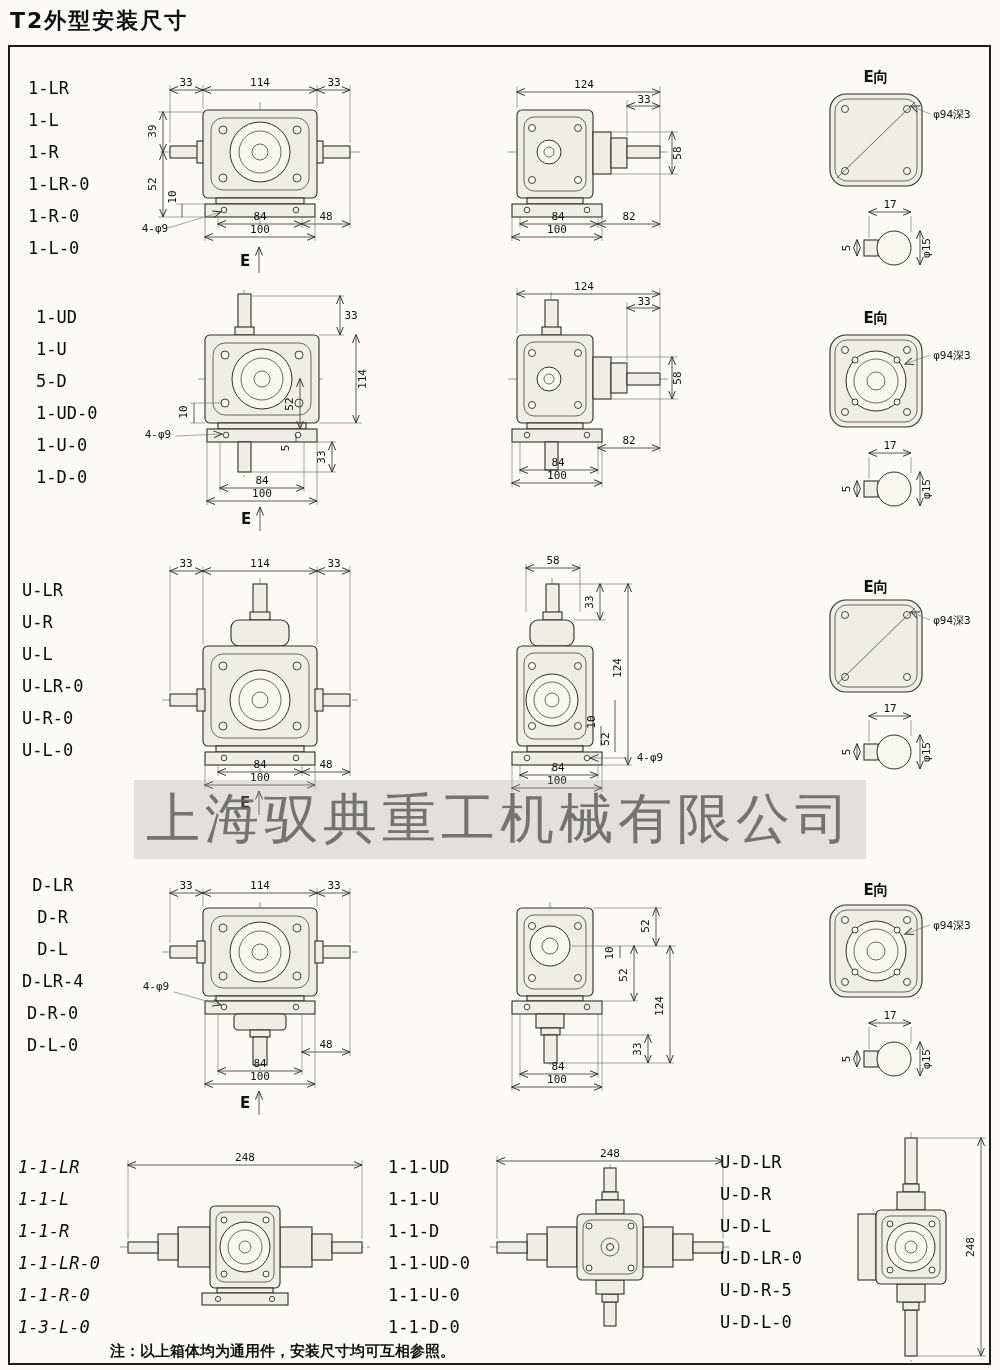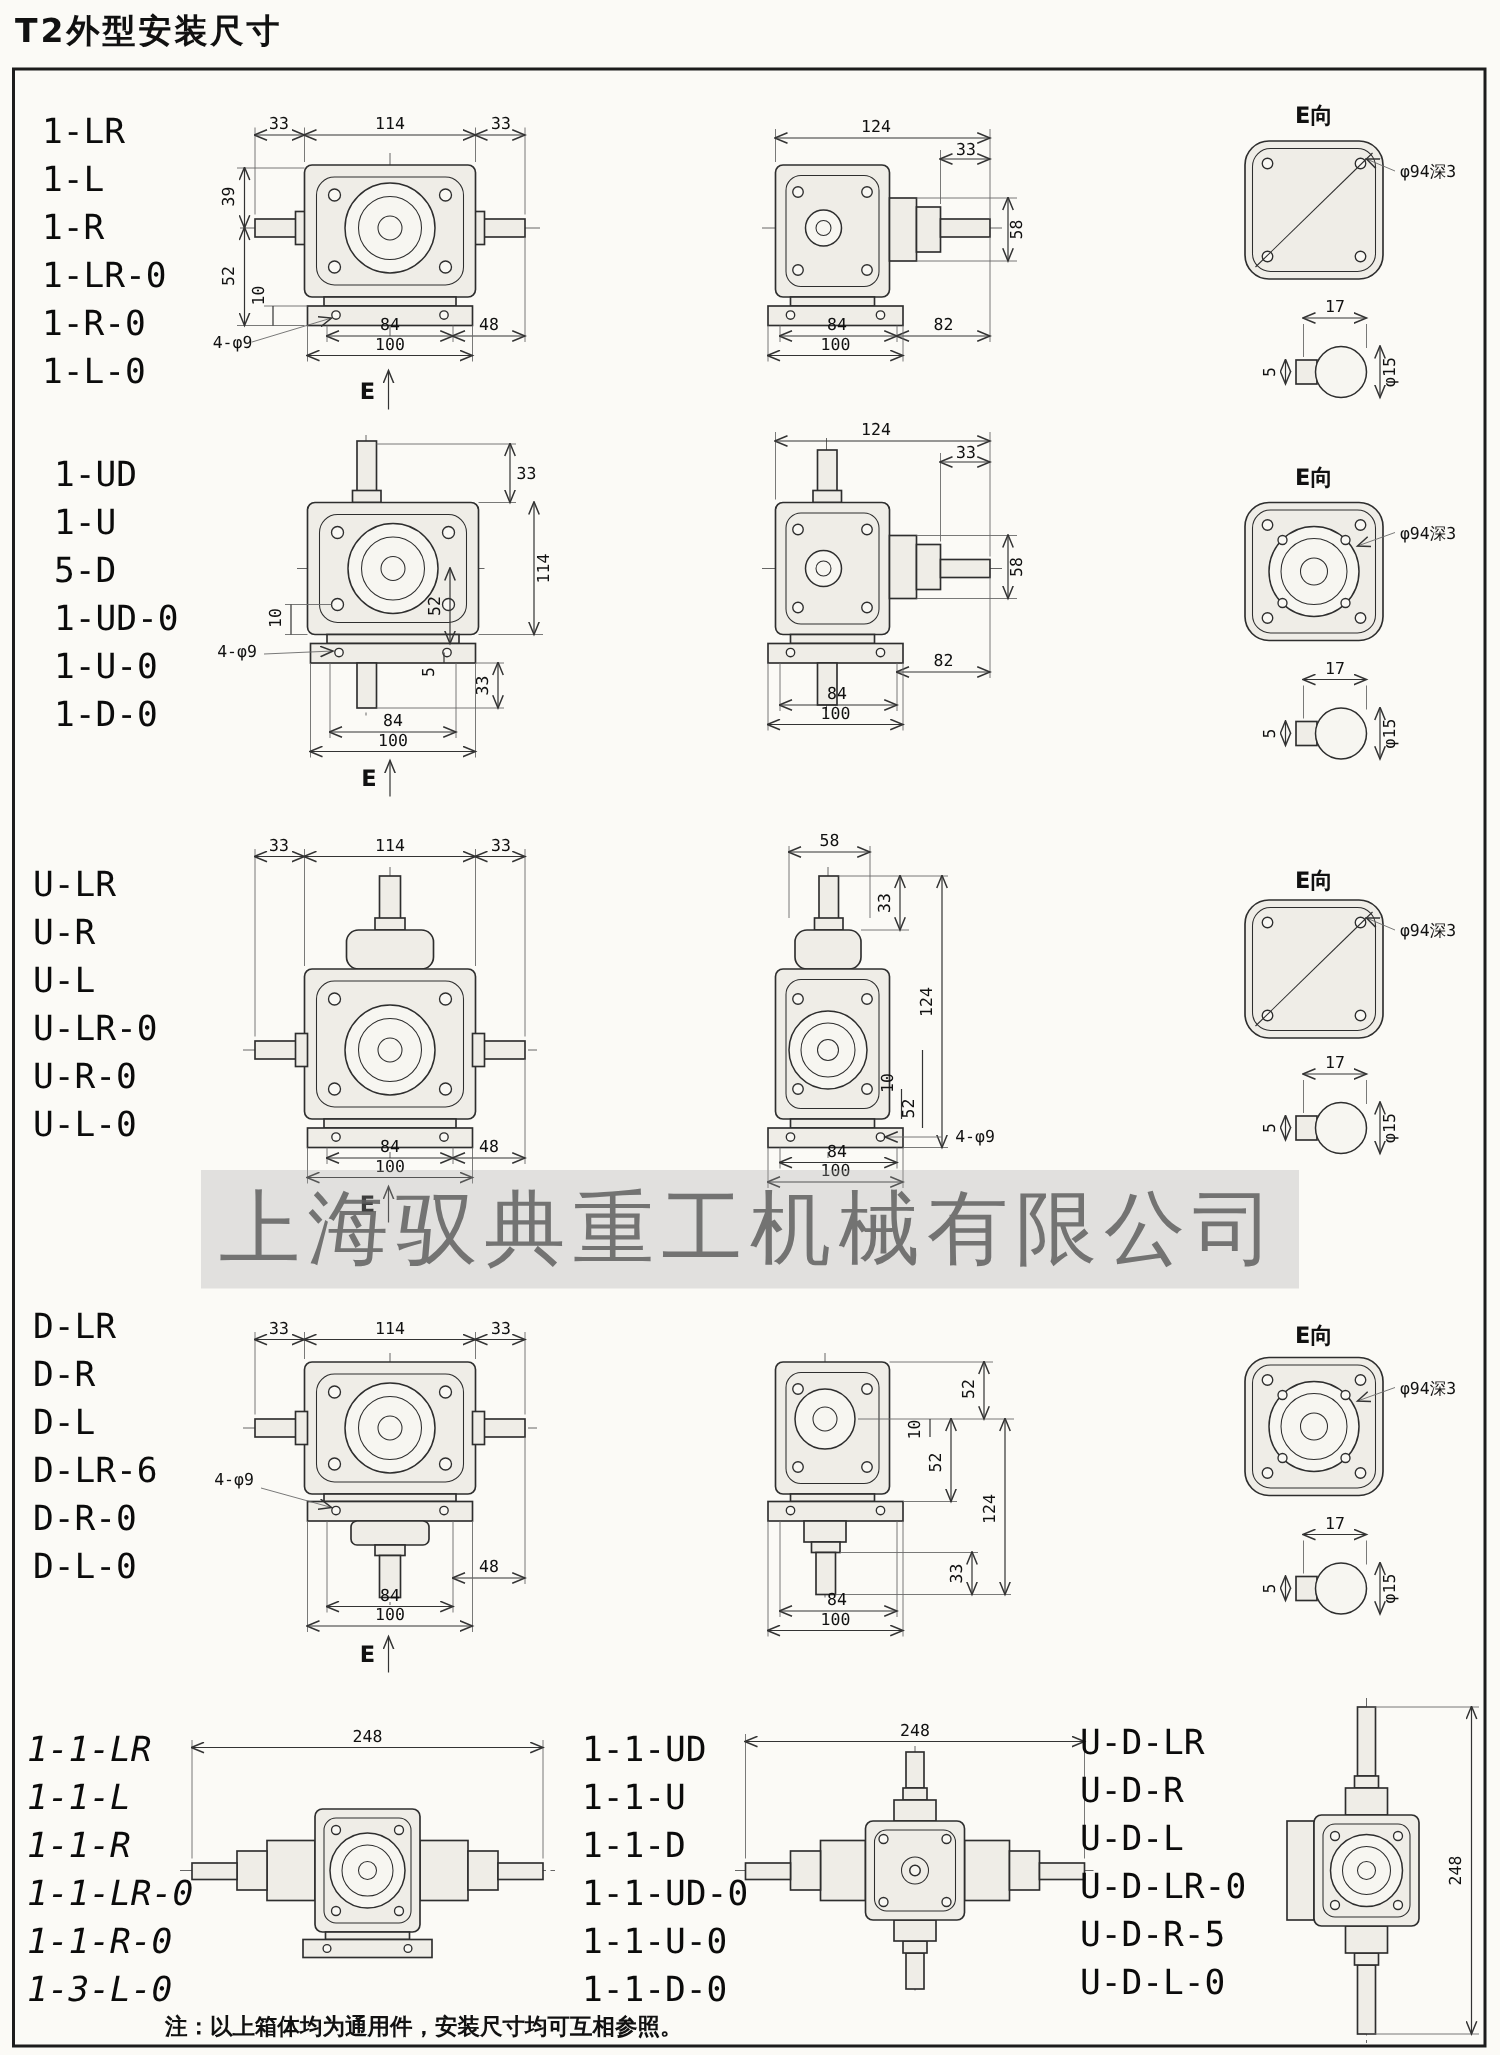--- a/index.html
+++ b/index.html
@@ -2,21 +2,21 @@
 <html><head>
 <meta charset="utf-8">
 <style>
   * { margin:0; padding:0; box-sizing:border-box; }
   html,body { width:1000px; height:1370px; }
   body { background:#fbfaf6; font-family:"DejaVu Sans", sans-serif; position:relative; overflow:hidden; }
   .title { position:absolute; left:10px; top:6px; font-size:22px; font-weight:bold; color:#111; letter-spacing:2px; }
   .frame { position:absolute; left:8px; top:45px; width:983px; height:1320px; border:2px solid #1c1c1c; }
   svg.draw { position:absolute; left:0; top:0; }
   .labels { position:absolute; display:flex; flex-direction:column; }
-  .cfg { font-family:"DejaVu Sans Mono", monospace; font-size:23px; line-height:32px; color:#0b0b0b; white-space:nowrap; }
+  .cfg { font-family:"DejaVu Sans Mono", monospace; font-size:17px; line-height:32px; color:#0b0b0b; white-space:nowrap; }
   .watermark { position:absolute; left:50%; top:780px; transform:translateX(-50%);
     font-size:54px; font-weight:normal; letter-spacing:5px; white-space:nowrap;
     color:rgba(95,95,95,0.85); background:rgba(165,165,165,0.30); padding:3px 12px; }
   .note { position:absolute; left:110px; top:1342px; font-size:15px; font-weight:bold; color:#111; }
   
   .part { fill:#efede7; stroke:#2e2e2e; stroke-width:1.1; }
   .face { fill:#f7f6f1; stroke:#2e2e2e; stroke-width:1; }
   .thin { fill:none; stroke:#2e2e2e; stroke-width:0.7; }
   .hole { fill:#f9f8f4; stroke:#2e2e2e; stroke-width:0.9; }
   .dim  { stroke:#333; stroke-width:0.8; fill:none; }
@@ -623,25 +623,25 @@
   <div class="cfg">1-D-0</div>
 </div>
 <div class="labels" id="labels-r3" style="left:22px; top:574px;">
   <div class="cfg">U-LR</div>
   <div class="cfg">U-R</div>
   <div class="cfg">U-L</div>
   <div class="cfg">U-LR-0</div>
   <div class="cfg">U-R-0</div>
   <div class="cfg">U-L-0</div>
 </div>
-<div class="labels" id="labels-r4" style="left:22px; top:869px;">
+<div class="labels" id="labels-r4" style="left:22px; top:869px;align-items:center;">
   <div class="cfg">D-LR</div>
   <div class="cfg">D-R</div>
   <div class="cfg">D-L</div>
-  <div class="cfg">D-LR-6</div>
+  <div class="cfg">D-LR-4</div>
   <div class="cfg">D-R-0</div>
   <div class="cfg">D-L-0</div>
 </div>
 <div class="labels" id="labels-b1" style="left:18px; top:1151px;font-style:italic;">
   <div class="cfg">1-1-LR</div>
   <div class="cfg">1-1-L</div>
   <div class="cfg">1-1-R</div>
   <div class="cfg">1-1-LR-0</div>
   <div class="cfg">1-1-R-0</div>
   <div class="cfg">1-3-L-0</div>

